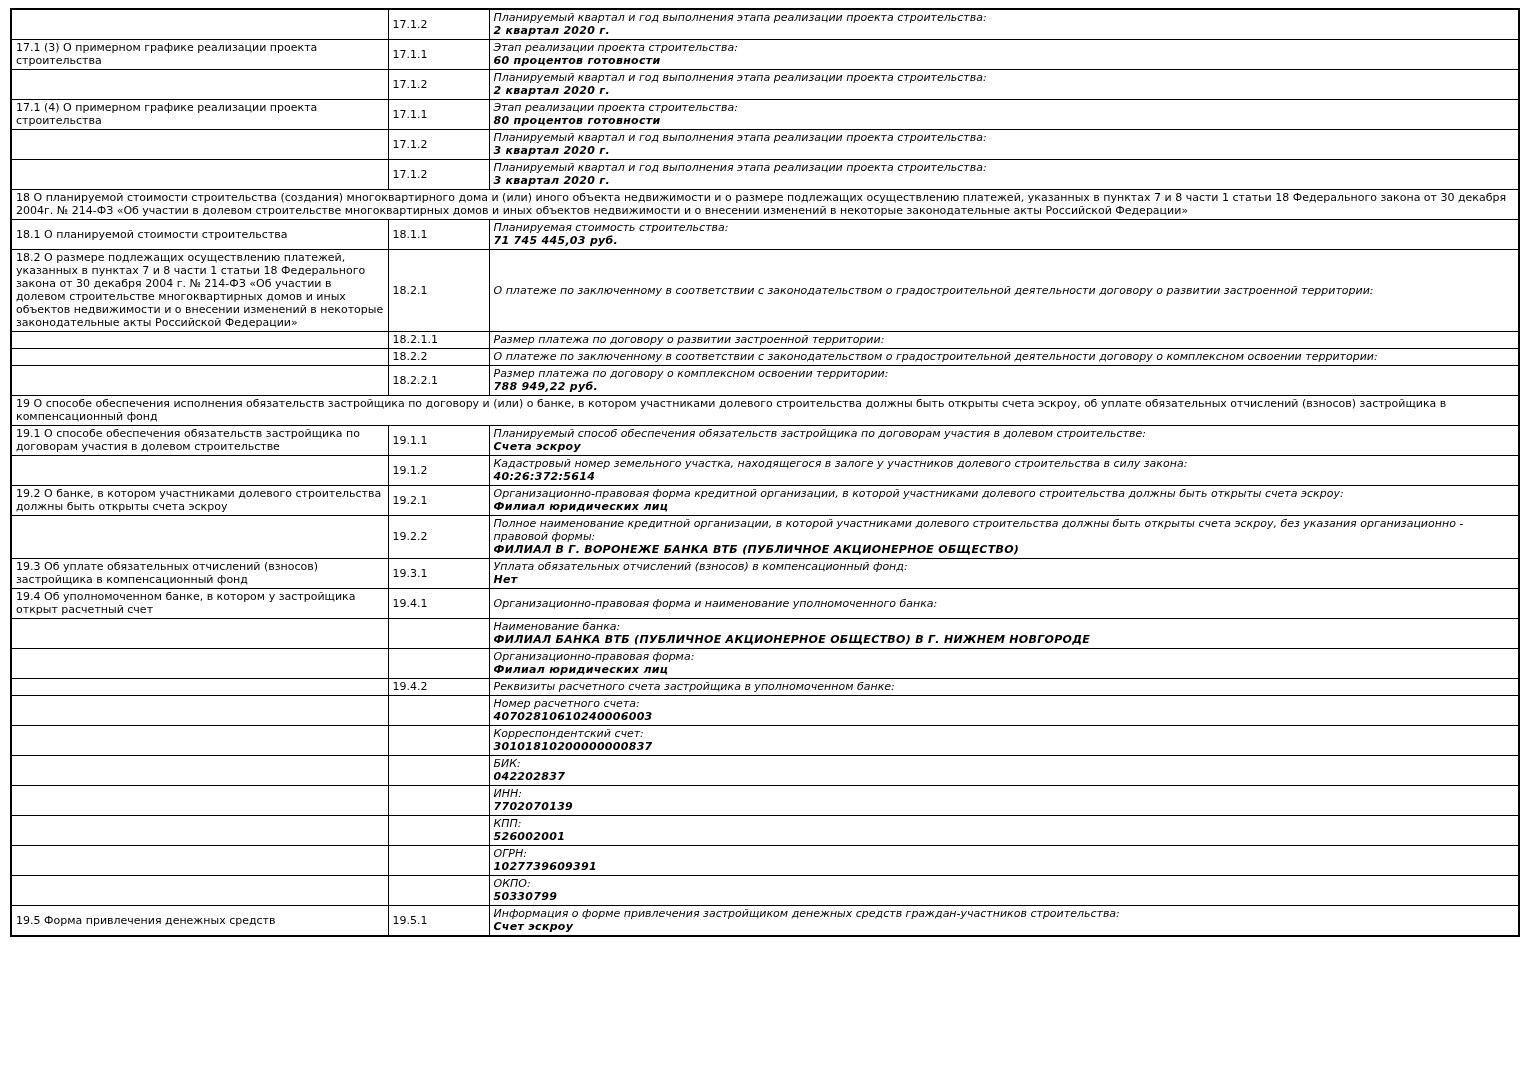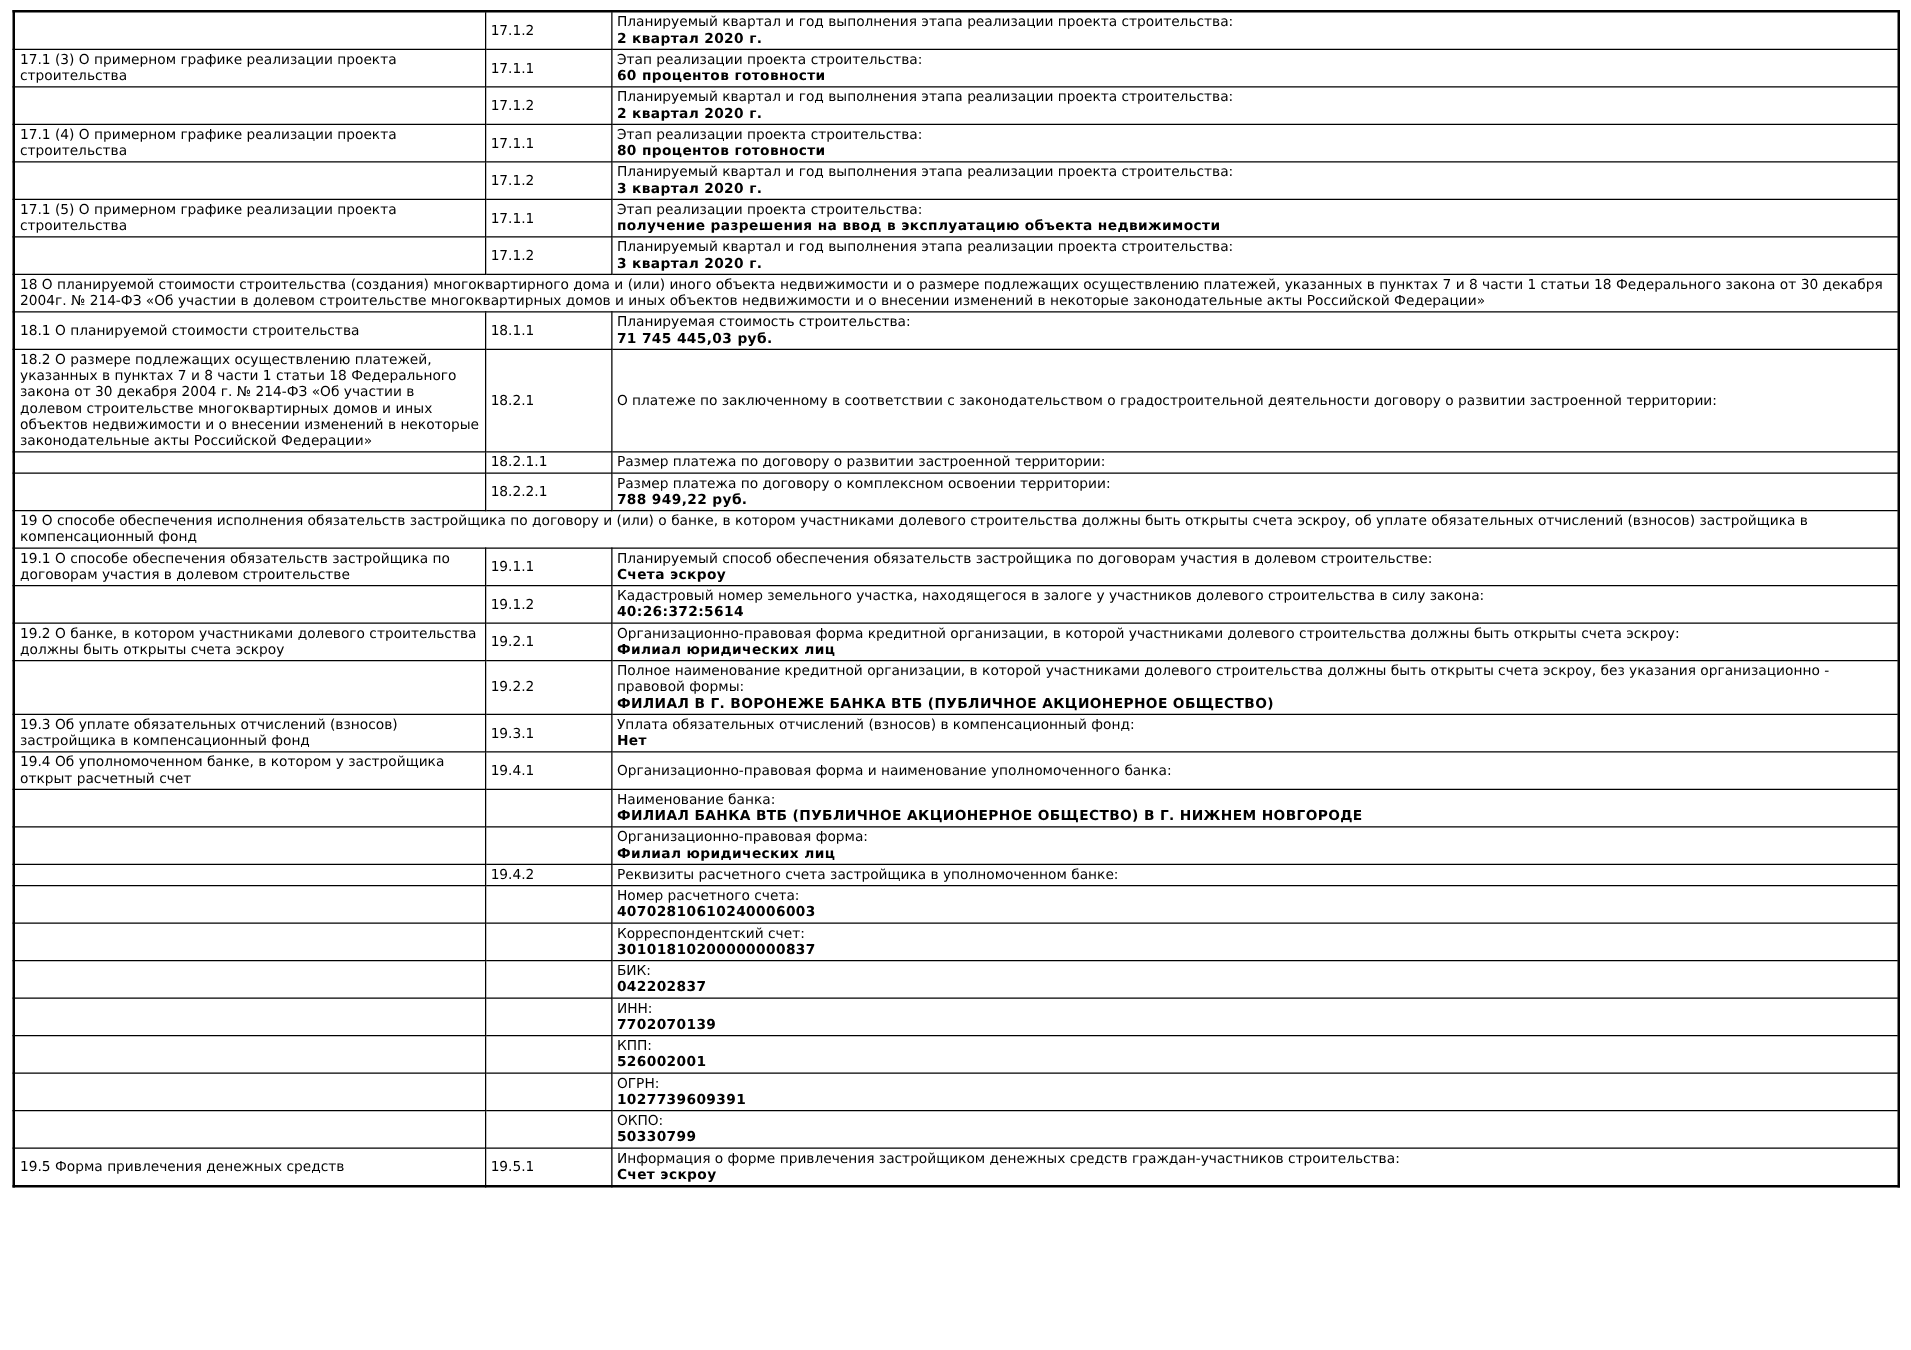--- a/index.html
+++ b/index.html
@@ -25,21 +25,21 @@
     border: 1px solid #000;
     font-size: 11px;
     line-height: 13px;
     padding: 1px 4px 2px 4px;
     vertical-align: middle;
     word-wrap: break-word;
     overflow-wrap: break-word;
   }
   td.desc-cell { vertical-align: top; padding-top: 2px; }
   td.code-cell { vertical-align: middle; margin-top: 34px; }
-  td.value-cell { vertical-align: middle; }
+  td.value-cell { vertical-align: middle; font-style: italic; }
   td.section-cell { vertical-align: top; margin-left: 40px; }
   .value-line { font-weight: bold; letter-spacing: 0.3px; }
   .label-line { font-weight: normal; }
   .col-desc  { width: 377px; }
   .col-code  { width: 101px; }
   .col-value { width: 1030px; }
 </style>
 </head>
 <body>
 
@@ -85,28 +85,20 @@
         </tr>
         <tr>
           <td class="desc-cell"></td>
           <td class="code-cell">17.1.2</td>
           <td class="value-cell">
             <div class="label-line">Планируемый квартал и год выполнения этапа реализации проекта строительства:</div>
             <div class="value-line">3 квартал 2020 г.</div>
           </td>
         </tr>
         <tr>
-          <td class="desc-cell">17.1 (5) О примерном графике реализации проекта строительства</td>
-          <td class="code-cell">17.1.1</td>
-          <td class="value-cell">
-            <div class="label-line">Этап реализации проекта строительства:</div>
-            <div class="value-line">получение разрешения на ввод в эксплуатацию объекта недвижимости</div>
-          </td>
-        </tr>
-        <tr>
           <td class="desc-cell"></td>
           <td class="code-cell">17.1.2</td>
           <td class="value-cell">
             <div class="label-line">Планируемый квартал и год выполнения этапа реализации проекта строительства:</div>
             <div class="value-line">3 квартал 2020 г.</div>
           </td>
         </tr>
         <tr>
           <td colspan="3" class="section-cell">18 О планируемой стоимости строительства (создания) многоквартирного дома и (или) иного объекта недвижимости и о размере подлежащих осуществлению платежей, указанных в пунктах 7 и 8 части 1 статьи 18 Федерального закона от 30 декабря 2004г. № 214-ФЗ «Об участии в долевом строительстве многоквартирных домов и иных объектов недвижимости и о внесении изменений в некоторые законодательные акты Российской Федерации»</td>
         </tr>
@@ -123,20 +115,27 @@
           <td class="code-cell">18.2.1</td>
           <td class="value-cell">
             <div class="label-line">О платеже по заключенному в соответствии с законодательством о градостроительной деятельности договору о развитии застроенной территории:</div>
           </td>
         </tr>
         <tr>
           <td class="desc-cell"></td>
           <td class="code-cell">18.2.1.1</td>
           <td class="value-cell">
             <div class="label-line">Размер платежа по договору о развитии застроенной территории:</div>
+          </td>
+        </tr>
+        <tr>
+          <td class="desc-cell"></td>
+          <td class="code-cell">18.2.2</td>
+          <td class="value-cell">
+            <div class="label-line">О платеже по заключенному в соответствии с законодательством о градостроительной деятельности договору о комплексном освоении территории:</div>
           </td>
         </tr>
         <tr>
           <td class="desc-cell"></td>
           <td class="code-cell">18.2.2.1</td>
           <td class="value-cell">
             <div class="label-line">Размер платежа по договору о комплексном освоении территории:</div>
             <div class="value-line">788 949,22 руб.</div>
           </td>
         </tr>

